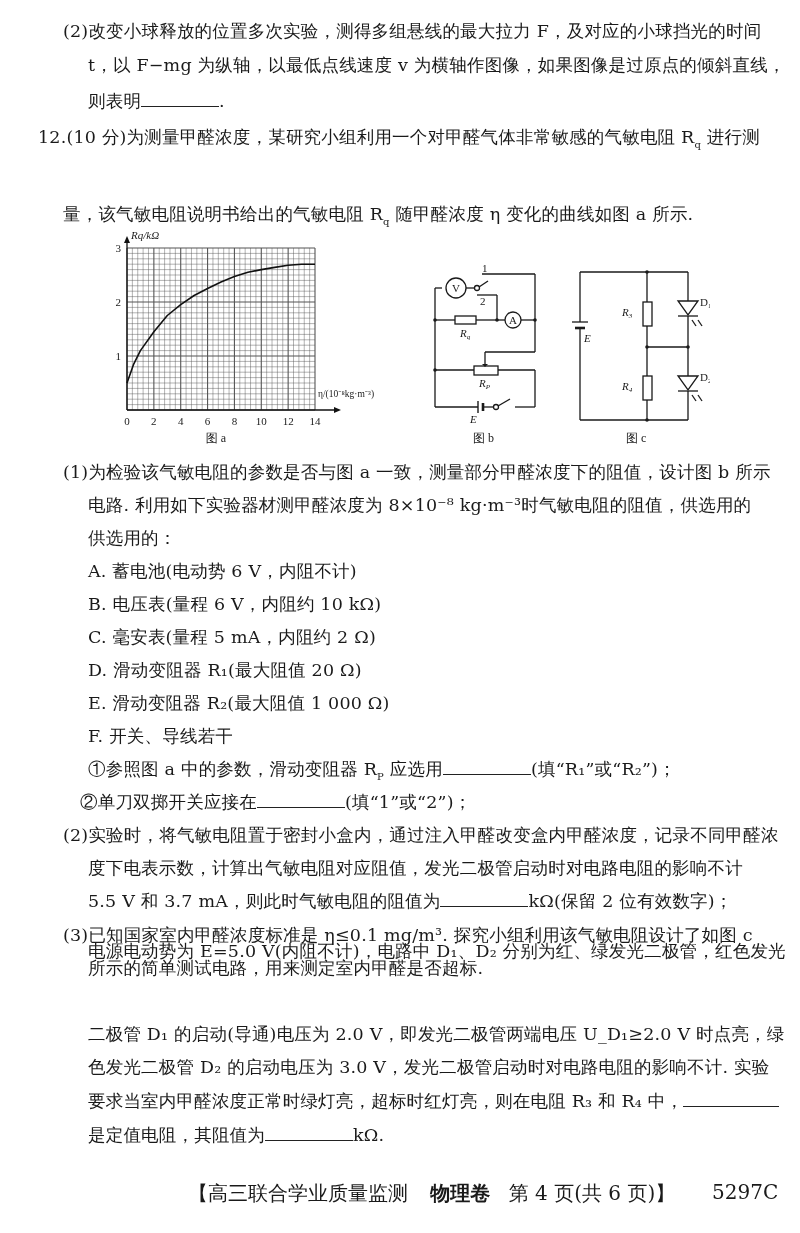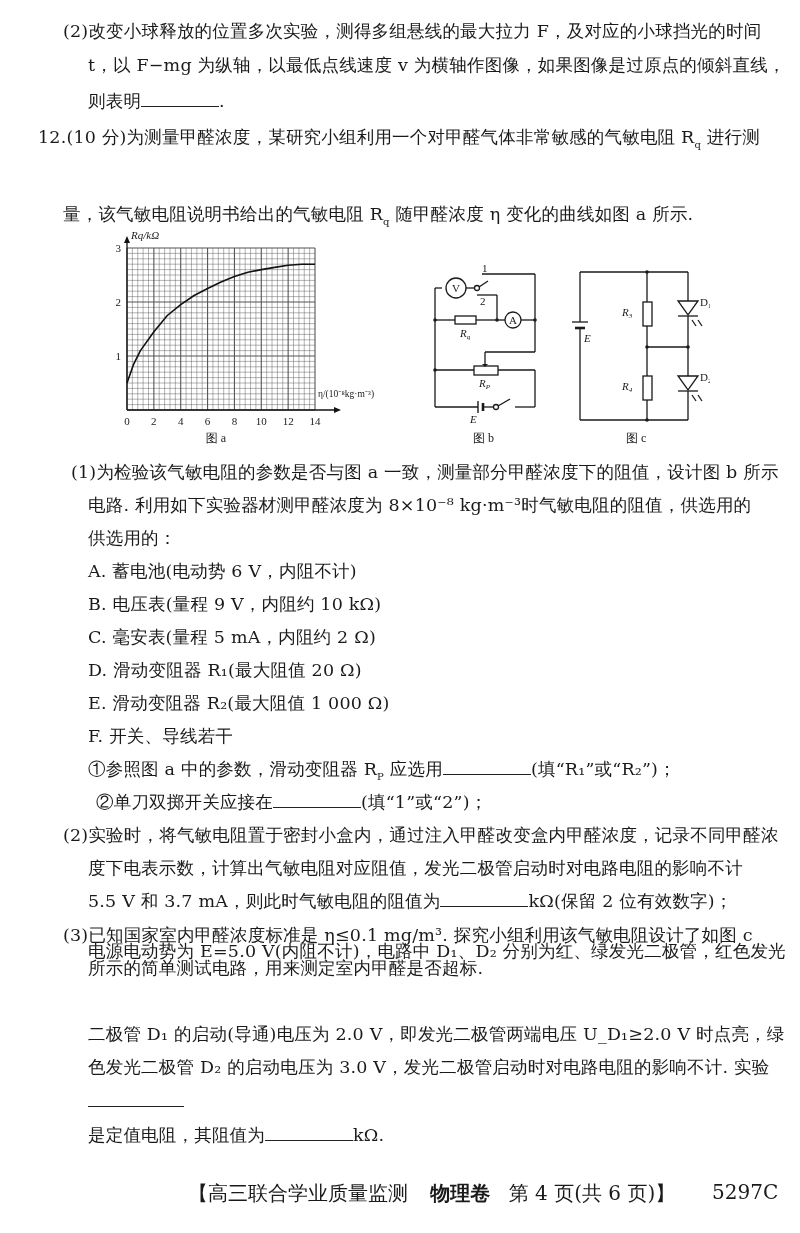--- a/index.html
+++ b/index.html
@@ -224,49 +224,49 @@
       <circle cx="87" cy="160" r="1.8"></circle>
   </g>
   <text x="24" y="82" font-size="11" font-style="italic">E</text>
   <text x="62" y="56" font-size="11" font-style="italic"><tspan>R</tspan><tspan font-size="7" dy="2">3</tspan></text>
   <text x="62" y="130" font-size="11" font-style="italic"><tspan>R</tspan><tspan font-size="7" dy="2">4</tspan></text>
   <text x="140" y="46" font-size="11"><tspan>D</tspan><tspan font-size="7" dy="2">1</tspan></text>
   <text x="140" y="121" font-size="11"><tspan>D</tspan><tspan font-size="7" dy="2">2</tspan></text>
   <text x="66" y="182" font-size="12">图 c</text>
 </svg>
 
-<div class="line" style="top:461px;left:71px;">(1)为检验该气敏电阻的参数是否与图 a 一致，测量部分甲醛浓度下的阻值，设计图 b 所示</div>
+<div class="line" style="top:461px;left:63px;">(1)为检验该气敏电阻的参数是否与图 a 一致，测量部分甲醛浓度下的阻值，设计图 b 所示</div>
 <div class="line" style="top:494px;left:88px;">电路. 利用如下实验器材测甲醛浓度为 8×10⁻⁸ kg·m⁻³时气敏电阻的阻值，供选用的</div>
 <div class="line" style="top:527px;left:88px;">供选用的：</div>
 <div class="line" style="top:560px;left:88px;">A. 蓄电池(电动势 6 V，内阻不计)</div>
-<div class="line" style="top:593px;left:88px;">B. 电压表(量程 9 V，内阻约 10 kΩ)</div>
+<div class="line" style="top:593px;left:88px;">B. 电压表(量程 6 V，内阻约 10 kΩ)</div>
 <div class="line" style="top:626px;left:88px;">C. 毫安表(量程 5 mA，内阻约 2 Ω)</div>
 <div class="line" style="top:659px;left:88px;">D. 滑动变阻器 R₁(最大阻值 20 Ω)</div>
 <div class="line" style="top:692px;left:88px;">E. 滑动变阻器 R₂(最大阻值 1 000 Ω)</div>
 <div class="line" style="top:725px;left:88px;">F. 开关、导线若干</div>
 <div class="line" style="top:758px;left:88px;">
   <span>①参照图 a 中的参数，滑动变阻器 R</span><sub>P</sub><span> 应选用</span><span class="blank w85"></span><span>(填“R₁”或“R₂”)；</span>
 </div>
-<div class="line" style="top:791px;left:96px;">
+<div class="line" style="top:791px;left:80px;">
   <span>②单刀双掷开关应接在</span><span class="blank w85"></span><span>(填“1”或“2”)；</span>
 </div>
 
 <div class="line" style="top:824px;left:63px;">(2)实验时，将气敏电阻置于密封小盒内，通过注入甲醛改变盒内甲醛浓度，记录不同甲醛浓</div>
 <div class="line" style="top:857px;left:88px;">度下电表示数，计算出气敏电阻对应阻值，发光二极管启动时对电路电阻的影响不计</div>
 <div class="line" style="top:890px;left:88px;">
   <span>5.5 V 和 3.7 mA，则此时气敏电阻的阻值为</span><span class="blank w85"></span><span>kΩ(保留 2 位有效数字)；</span>
 </div>
 
 <div class="line" style="top:924px;left:63px;">(3)已知国家室内甲醛浓度标准是 η≤0.1 mg/m³. 探究小组利用该气敏电阻设计了如图 c</div>
 <div class="line" style="top:957px;left:88px;">所示的简单测试电路，用来测定室内甲醛是否超标.</div>
 <div class="line" style="top:940px;left:88px;">电源电动势为 E=5.0 V(内阻不计)，电路中 D₁、D₂ 分别为红、绿发光二极管，红色发光</div>
 <div class="line" style="top:1023px;left:88px;">二极管 D₁ 的启动(导通)电压为 2.0 V，即发光二极管两端电压 U_D₁≥2.0 V 时点亮，绿</div>
 <div class="line" style="top:1056px;left:88px;">色发光二极管 D₂ 的启动电压为 3.0 V，发光二极管启动时对电路电阻的影响不计. 实验</div>
 <div class="line" style="top:1090px;left:88px;">
-  <span class="blank w95"></span>
+  <span>要求当室内甲醛浓度正常时绿灯亮，超标时红灯亮，则在电阻 R₃ 和 R₄ 中，</span><span class="blank w95"></span>
 </div>
 <div class="line" style="top:1124px;left:88px;text-align:center;">
   <span>是定值电阻，其阻值为</span><span class="blank w85"></span><span>kΩ.</span>
 </div>
 
 <div class="footer" style="left:188px;">
   <span>【高三联合学业质量监测</span>
   <span class="bold" style="margin-left:16px;">物理卷</span>
   <span style="margin-left:12px;">第 4 页(共 6 页)】</span>
 </div>

